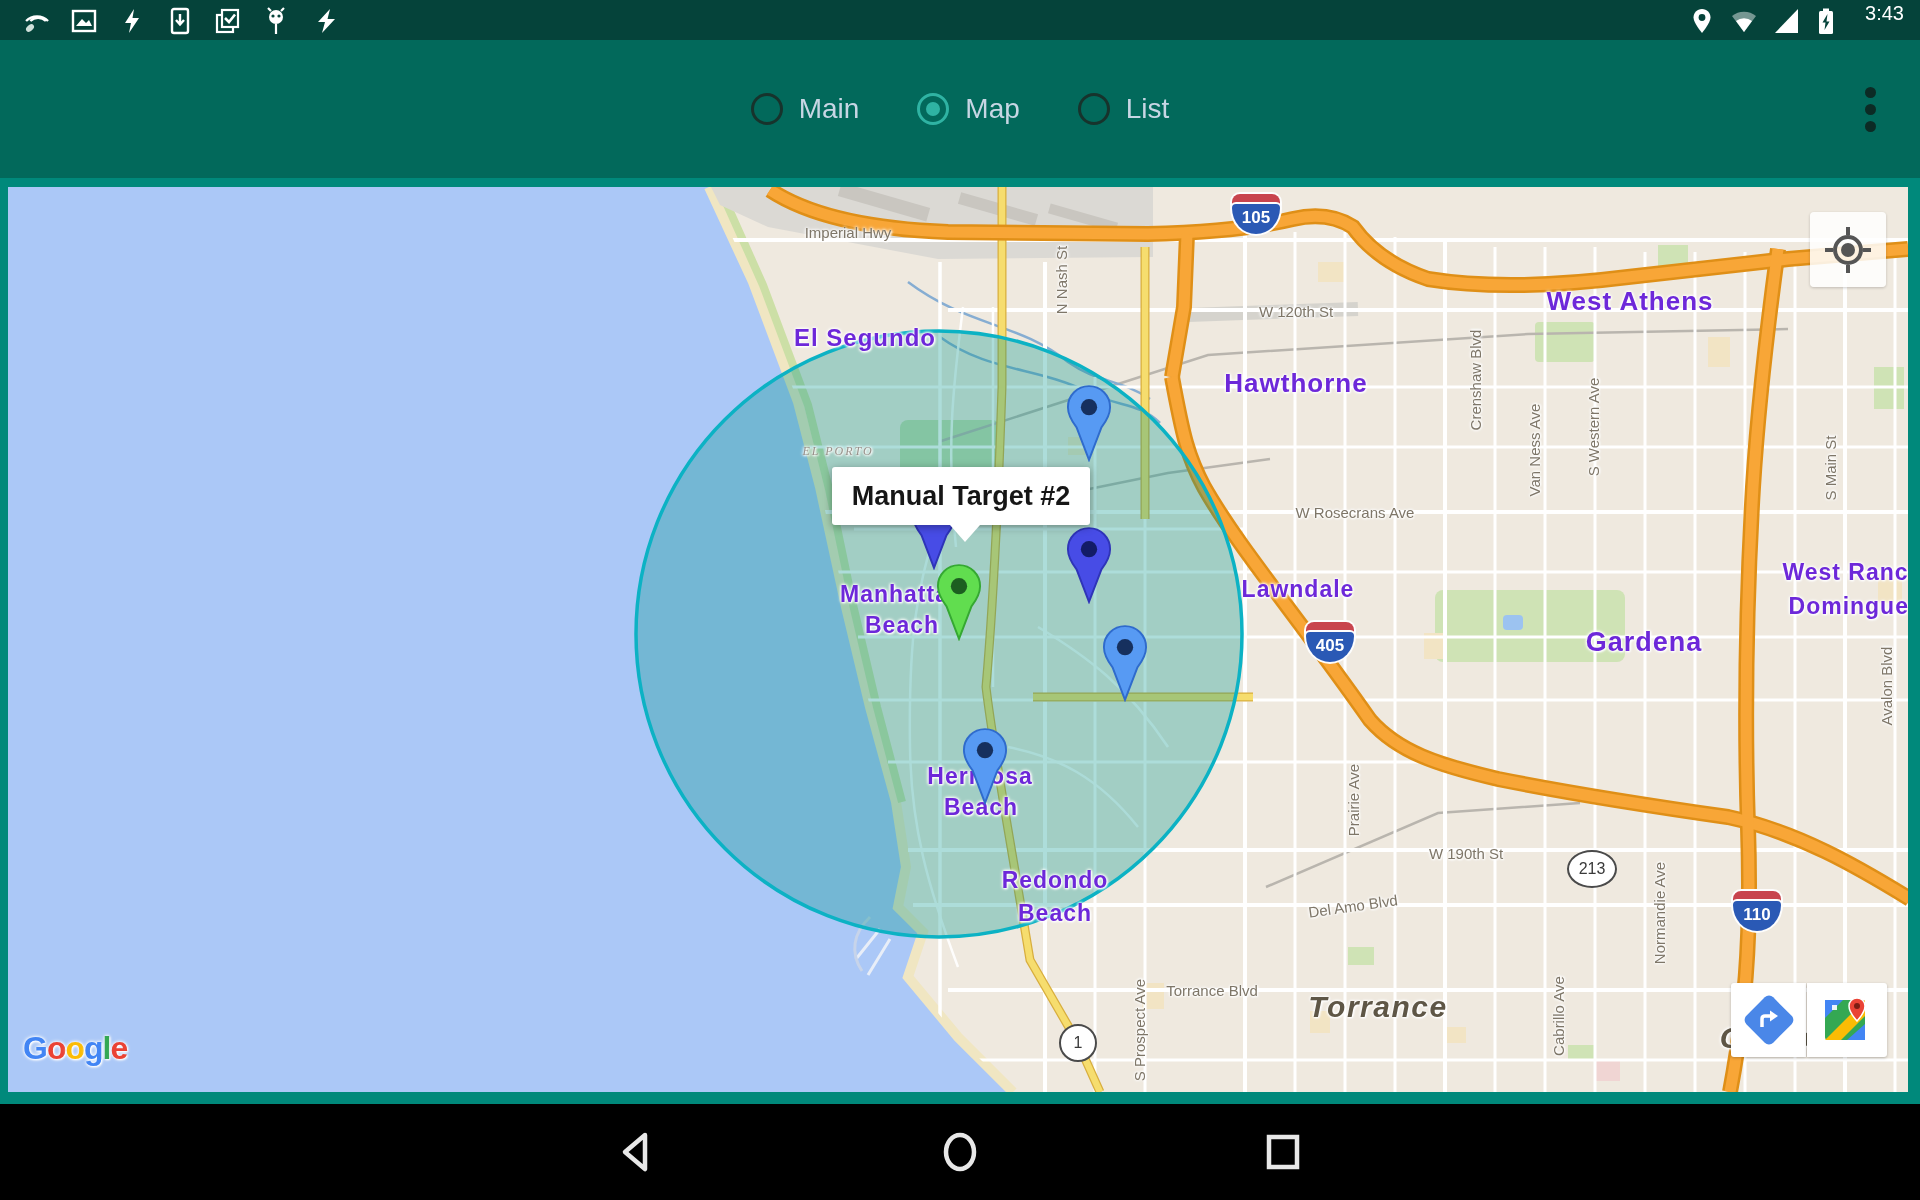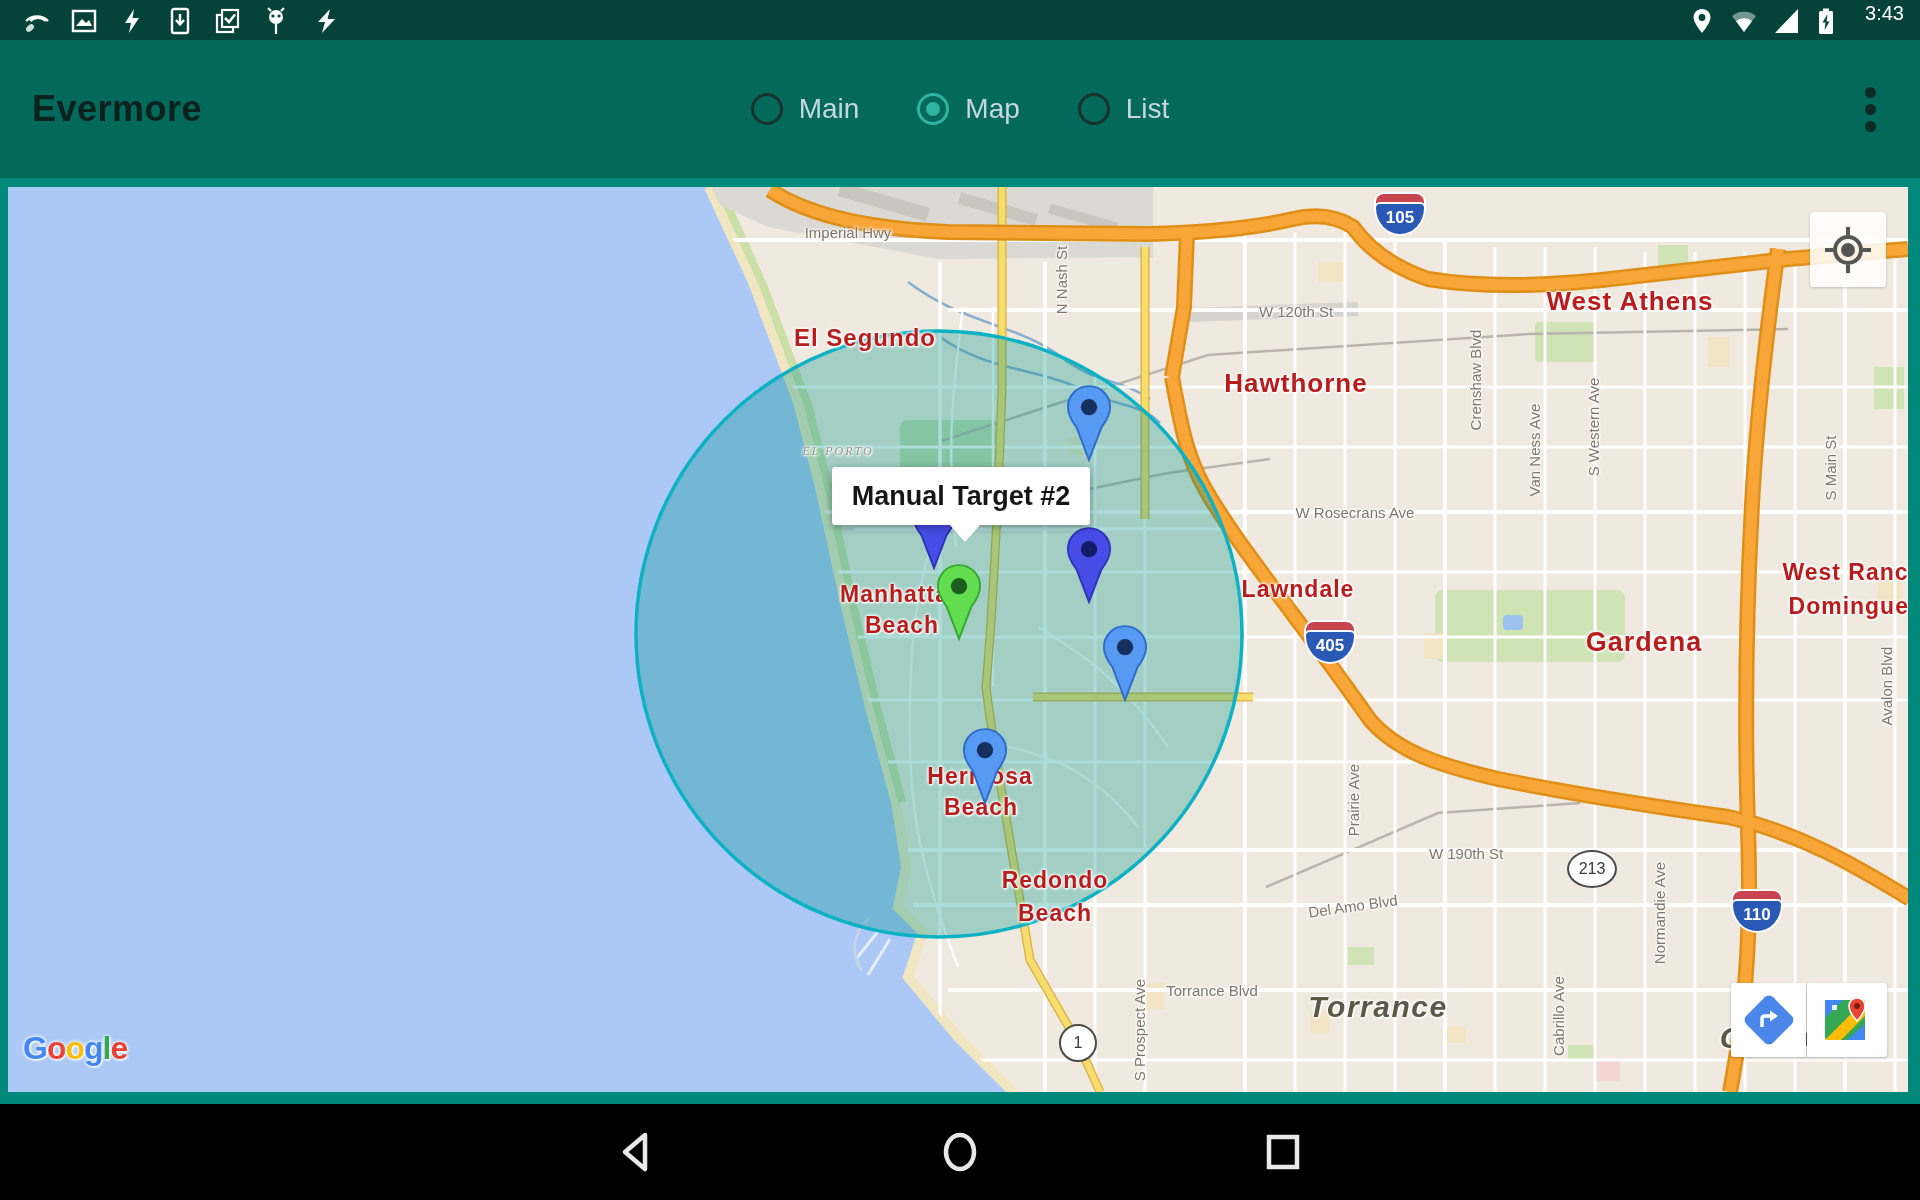--- a/index.html
+++ b/index.html
@@ -25,21 +25,21 @@
   .radio-lbl{font-size:28px;color:#C7D6E4;}
   #overflow{position:absolute;right:44px;top:0;height:138px;display:flex;flex-direction:column;
             justify-content:center;gap:6px;cursor:pointer;}
   #overflow i{width:11px;height:11px;border-radius:50%;background:#0C2B25;display:block;}
 
   
   #map{position:absolute;left:8px;top:187px;width:1900px;height:905px;overflow:hidden;background:#ABC8F7;}
   #map svg.base{position:absolute;left:0;top:0;}
   .map-label{position:absolute;transform:translate(-50%,-50%);white-space:nowrap;z-index:10;
              text-shadow:0 0 3px #fff,0 0 3px #fff,0 0 4px #fff,1px 1px 2px #fff;}
-  .k-city{color:#b91c1c;font-weight:bold;letter-spacing:1px;}
+  .k-city{color:#6d28d9;font-weight:bold;letter-spacing:1px;}
   .k-citylg{color:#5E5646;font-weight:bold;letter-spacing:1.5px;font-style:italic;}
   .k-street{color:#7E7668;}
   .k-streetv{color:#7E7668;}
   .k-district{color:#98918A;font-style:italic;letter-spacing:2px;font-family:"Liberation Serif","DejaVu Serif",serif;}
 
   .shield{position:absolute;transform:translate(-50%,-50%);z-index:12;display:flex;align-items:center;justify-content:center;}
   .shield.interstate{width:48px;height:40px;}
   .shield.interstate .cap{position:absolute;left:0;top:0;width:48px;height:13px;background:#C8444E;
        border-radius:8px 8px 2px 2px;box-shadow:0 0 0 2px #fdfdfd;}
   .shield.interstate .body{position:absolute;left:0;top:10px;width:48px;height:30px;background:#2A59B5;
@@ -124,21 +124,20 @@
     </svg>
     <svg class="sb-ic" style="left:1812px" viewBox="0 0 28 28">
       <rect x="7" y="4" width="14" height="23" rx="1.5" fill="#fff"></rect>
       <rect x="11" y="1.5" width="6" height="3" fill="#fff"></rect>
       <path d="M15.5 7 L10.5 15.5 H13.5 L12.5 23 L17.5 14.5 H14.5 Z" fill="#05433A"></path>
     </svg>
     <div id="sb-time">3:43</div>
   </div>
 
   <div id="appbar">
-    <div id="app-title">Evermore</div>
     <div id="radiogroup">
       <div class="radio-opt">
         <span class="radio-circ"></span>
         <span class="radio-lbl">Main</span>
       </div>
       <div class="radio-opt sel">
         <span class="radio-circ"></span>
         <span class="radio-lbl">Map</span>
       </div>
       <div class="radio-opt">
@@ -308,21 +307,21 @@
         <div class="map-label k-streetv" style="left: 1526px; top: 263px; font-size: 15px; transform: translate(-50%, -50%) rotate(-90deg);">Van Ness Ave</div>
         <div class="map-label k-streetv" style="left: 1585px; top: 240px; font-size: 15px; transform: translate(-50%, -50%) rotate(-90deg);">S Western Ave</div>
         <div class="map-label k-streetv" style="left: 1822px; top: 281px; font-size: 15px; transform: translate(-50%, -50%) rotate(-90deg);">S Main St</div>
         <div class="map-label k-streetv" style="left: 1878px; top: 499px; font-size: 15px; transform: translate(-50%, -50%) rotate(-90deg);">Avalon Blvd</div>
         <div class="map-label k-streetv" style="left: 1345px; top: 613px; font-size: 15px; transform: translate(-50%, -50%) rotate(-90deg);">Prairie Ave</div>
         <div class="map-label k-streetv" style="left: 1651px; top: 726px; font-size: 15px; transform: translate(-50%, -50%) rotate(-90deg);">Normandie Ave</div>
         <div class="map-label k-streetv" style="left: 1550px; top: 829px; font-size: 15px; transform: translate(-50%, -50%) rotate(-90deg);">Cabrillo Ave</div>
         <div class="map-label k-streetv" style="left: 1131px; top: 843px; font-size: 15px; transform: translate(-50%, -50%) rotate(-90deg);">S Prospect Ave</div>
       </div>
     <div id="shields-layer">
-        <div class="shield interstate" style="left: 1392px; top: 27px;">
+        <div class="shield interstate" style="left: 1248px; top: 27px;">
           <div class="cap"></div>
           <div class="body"></div>
           <span>105</span>
         </div>
         <div class="shield interstate" style="left: 1322px; top: 455px;">
           <div class="cap"></div>
           <div class="body"></div>
           <span>405</span>
         </div>
         <div class="shield interstate" style="left: 1749px; top: 724px;">

